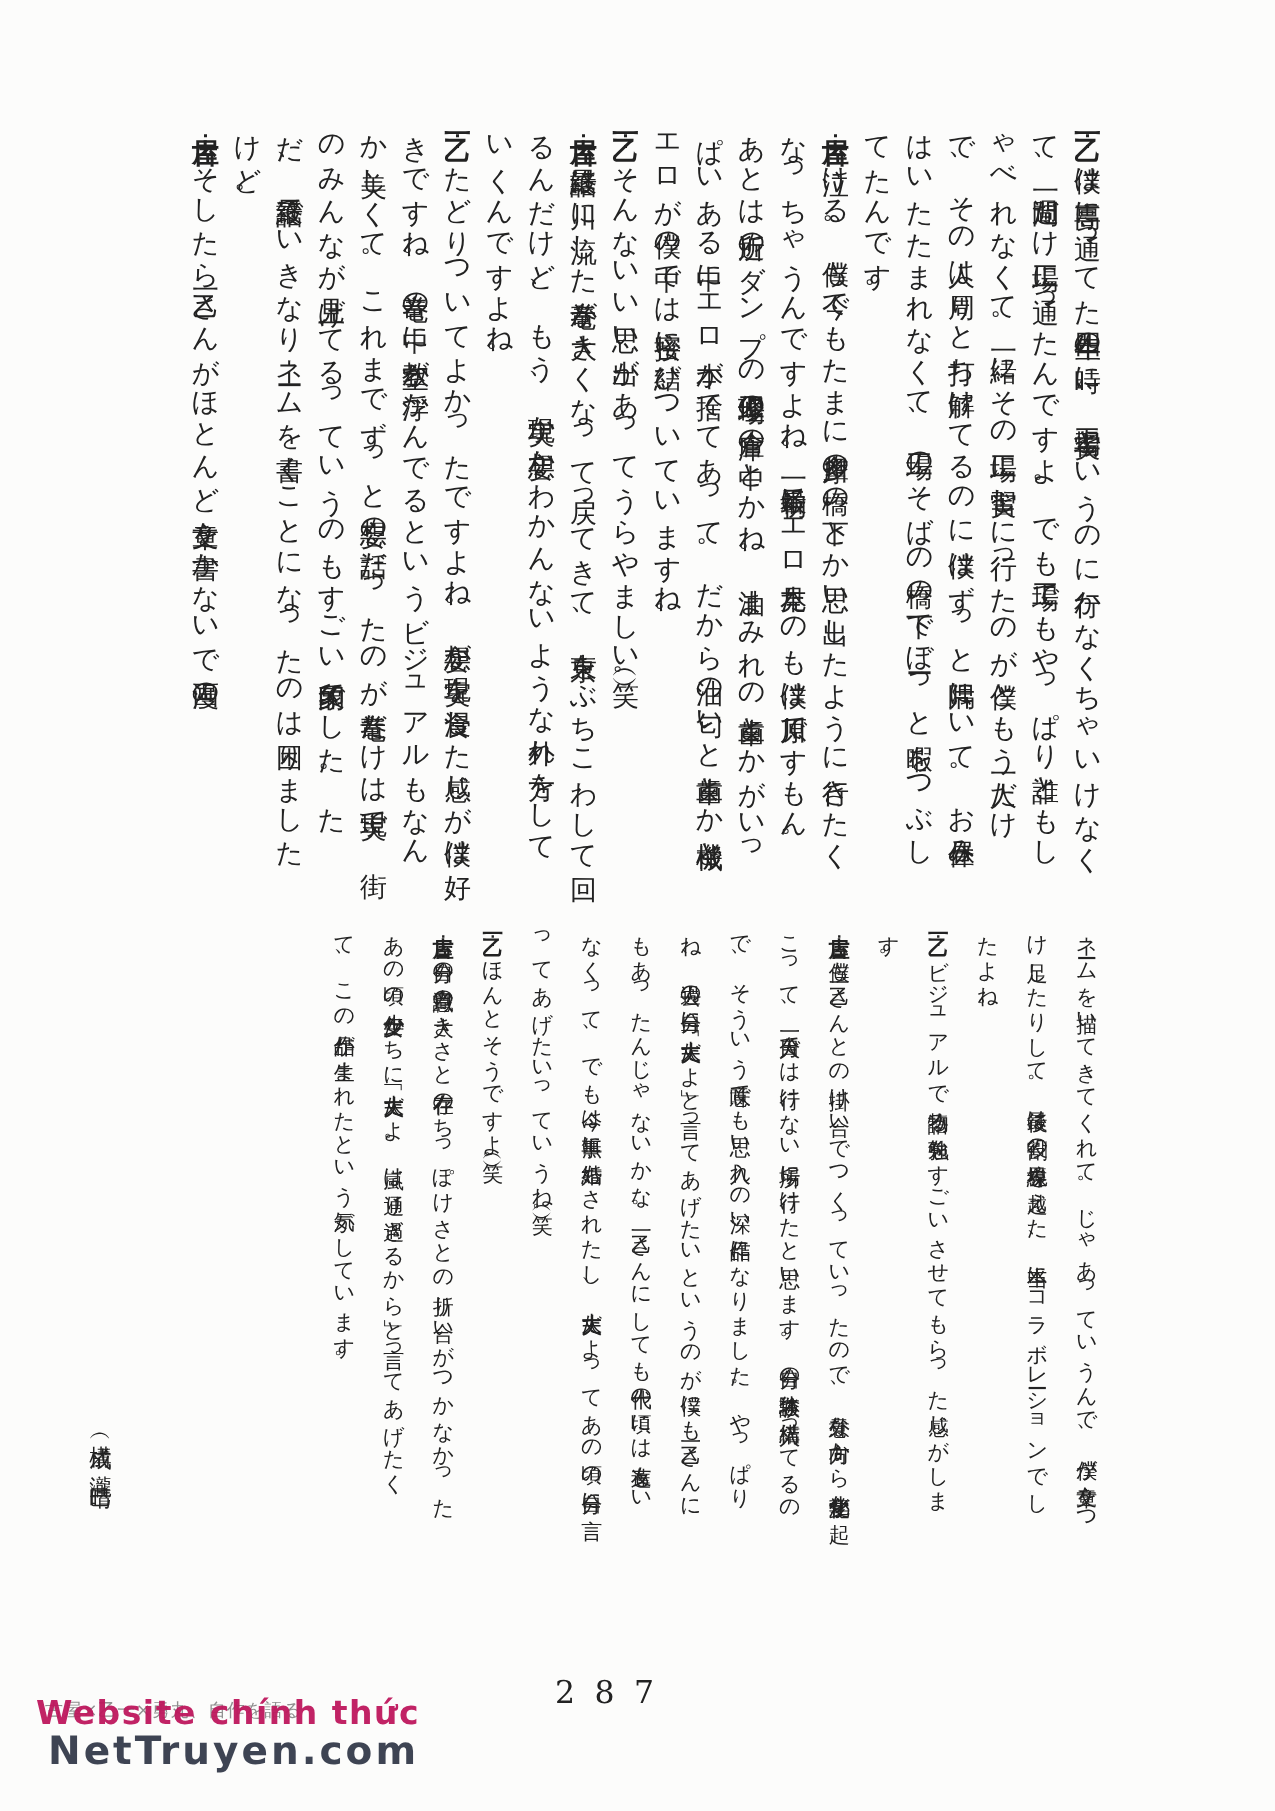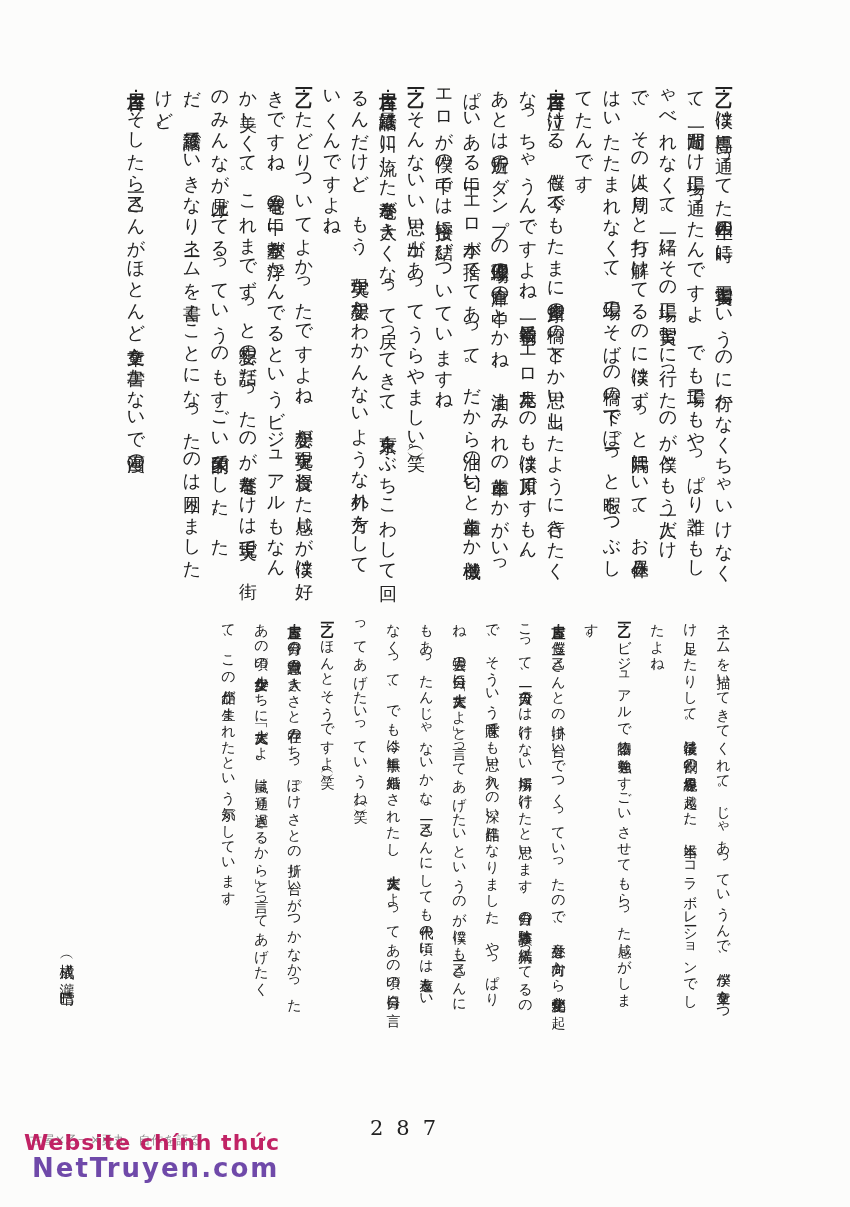--- a/index.html
+++ b/index.html
@@ -106,15 +106,15 @@
     </section>
 
   <div class="vtext credit" style="color: rgb(34, 34, 34);">（構成／瀧 晴巳）</div>
 
   <div class="pagenum" style="color: rgb(34, 34, 34);">287</div>
 
   <div class="wm-site" style="color: #be185d; text-align: right;">Website chính thức</div>
 
   <div class="wm-caption" style="color: rgb(143, 143, 143);">古屋×乙一×勇丸、自作を語る</div>
 
-  <div class="wm-domain" style="color: #4c1d95;">NetTruyen.com</div>
+  <div class="wm-domain" style="color: #0f172a;">NetTruyen.com</div>
 
 </div>
 
 </body></html>

